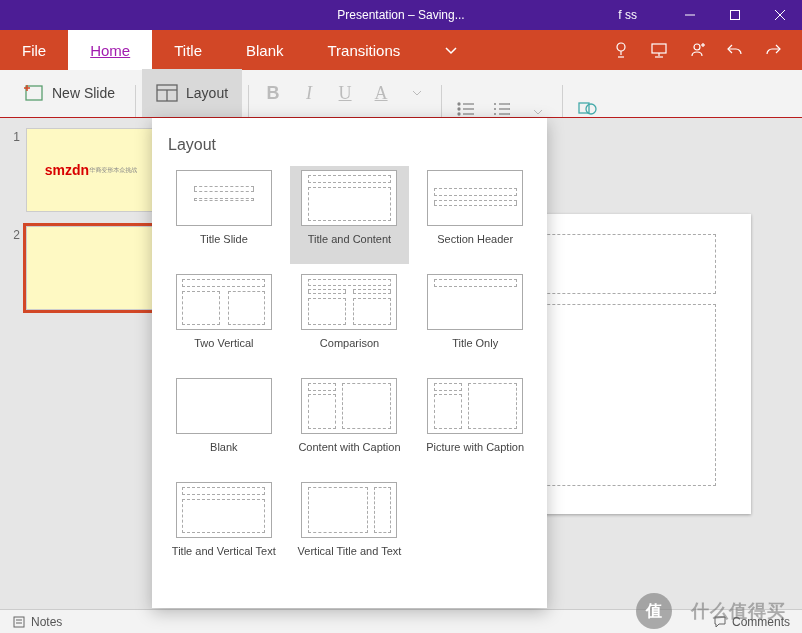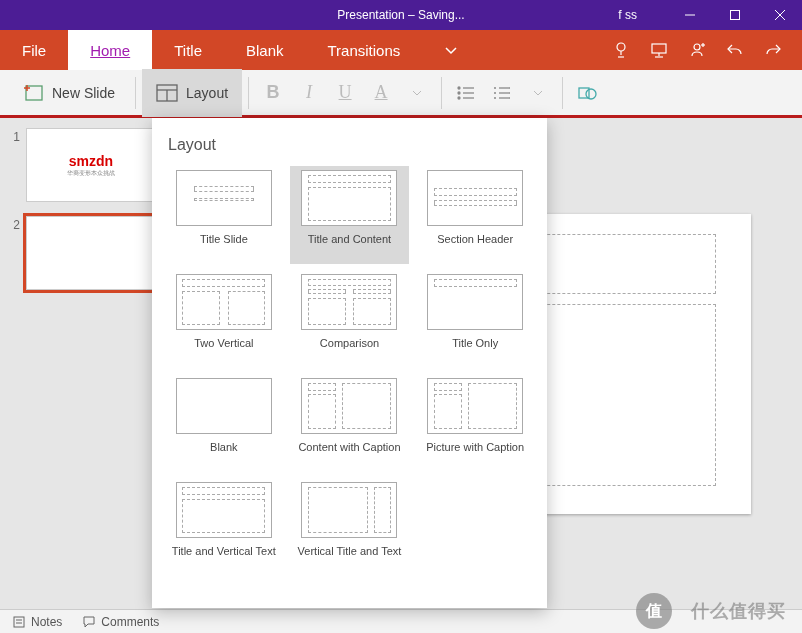--- a/index.html
+++ b/index.html
@@ -11,43 +11,43 @@
 .titlebar .win-btns { display: flex; }
 .titlebar .win-btn { width: 45px; height: 30px; display: flex; align-items: center; justify-content: center; cursor: pointer; }
 .titlebar .win-btn svg { width: 12px; height: 12px; }
 
 .tabs { height: 40px; background: #d24726; display: flex; align-items: stretch; }
 .tabs .tab { padding: 0 22px; display: flex; align-items: center; color: #fff; font-size: 15px; cursor: pointer; }
 .tabs .tab.active { background: #fff; color: #a21caf; text-decoration: underline; }
 .tabs .right-icons { margin-left: auto; display: flex; align-items: center; padding-right: 10px; }
 .tabs .right-icons .ricon { width: 38px; height: 40px; display: flex; align-items: center; justify-content: center; color: #fff; cursor: pointer; }
 
-.ribbon { height: 48px; background: #f3f3f3; border-bottom: 3px solid #b91c1c; display: flex; align-items: center; padding: 0 8px; position: relative; }
+.ribbon { height: 48px; background: #f3f3f3; border-bottom: 1px solid #b91c1c; display: flex; align-items: flex-end; padding: 0 8px; position: relative; }
 .ribbon .rbtn { display: flex; align-items: center; gap: 8px; padding: 0 14px; height: 48px; color: #444; font-size: 14px; cursor: pointer; }
 .ribbon .rbtn.pressed { background: #d9d9d9; }
 .ribbon .sep { width: 1px; height: 32px; background: #d0d0d0; margin: 0 6px; }
 .ribbon .fmt { width: 36px; height: 48px; display: flex; align-items: center; justify-content: center; color: #bbb; font-size: 18px; font-family: "Times New Roman", serif; }
 .ribbon .fmt.bold { font-weight: bold; font-family: "Segoe UI", sans-serif; }
 .ribbon .listicon { width: 36px; display:flex; align-items:center; justify-content:center; color:#888; }
 
 .workspace { position: absolute; top: 118px; left: 0; right: 0; bottom: 24px; display: flex; }
 .slidepanel { width: 170px; padding: 10px 8px; }
 .thumb-row { display: flex; gap: 6px; margin-bottom: 14px; }
 .thumb-num { font-size: 12px; color: #666; width: 12px; text-align: right; padding-top: 2px; }
-.thumb { width: 130px; height: 74px; background: #ffffff; border: 1px solid #ccc; display:flex; flex-direction:column; align-items:center; justify-content:center; position:relative; }
+.thumb { width: 130px; height: 84px; background: #fef9c3; border: 1px solid #ccc; display:flex; flex-direction:row; align-items:center; justify-content:center; position:relative; }
 .thumb.sel { outline: 3px solid #d24726; }
 .thumb .logo { color: #d80000; font-weight: bold; font-size: 14px; }
 .thumb .sub { font-size: 6px; color: #888; }
 
 .editor { flex: 1; display: flex; align-items: center; justify-content: center; }
 .slide { width: 530px; height: 300px; background: #fff; box-shadow: 0 1px 3px rgba(0,0,0,0.3); position: relative; }
 .slide .ph-title { position:absolute; top:20px; left:35px; right:35px; height:60px; border:1px dashed #aaa; }
 .slide .ph-body { position:absolute; top:90px; left:35px; right:35px; bottom:28px; border:1px dashed #aaa; }
 
-.statusbar { position:absolute; bottom:0; left:0; right:0; height:24px; background:#f3f3f3; border-top:1px solid #ccc; display:flex; align-items:center; justify-content:flex-start; padding:0 12px; gap:20px; font-size:12px; color:#555; }
+.statusbar { position:absolute; bottom:0; left:0; right:0; height:24px; background:#f3f3f3; border-top:1px solid #ccc; display:flex; align-items:center; justify-content:space-between; padding:0 12px; gap:20px; font-size:12px; color:#555; }
 .statusbar .sbtn { display:flex; align-items:center; gap:5px; cursor:pointer; }
 
 .layout-popup { position:absolute; top:118px; left:152px; width:395px; height:490px; background:#fff; box-shadow:0 4px 16px rgba(0,0,0,0.25); z-index:10; padding:10px 12px; }
 .layout-popup .hdr { font-size:16px; color:#555; padding:8px 4px 12px; }
 .layout-grid { display:grid; grid-template-columns:repeat(3,1fr); gap:6px 6px; }
 .layout-item { display:flex; flex-direction:column; align-items:center; padding:4px; cursor:pointer; }
 .layout-item.sel { background:#d9d9d9; }
 .layout-thumb { width:96px; height:56px; border:1px solid #aaa; background:#fff; position:relative; margin-bottom:6px; }
 .layout-label { font-size:11px; color:#444; text-align:center; line-height:1.3; height:28px; }
 

